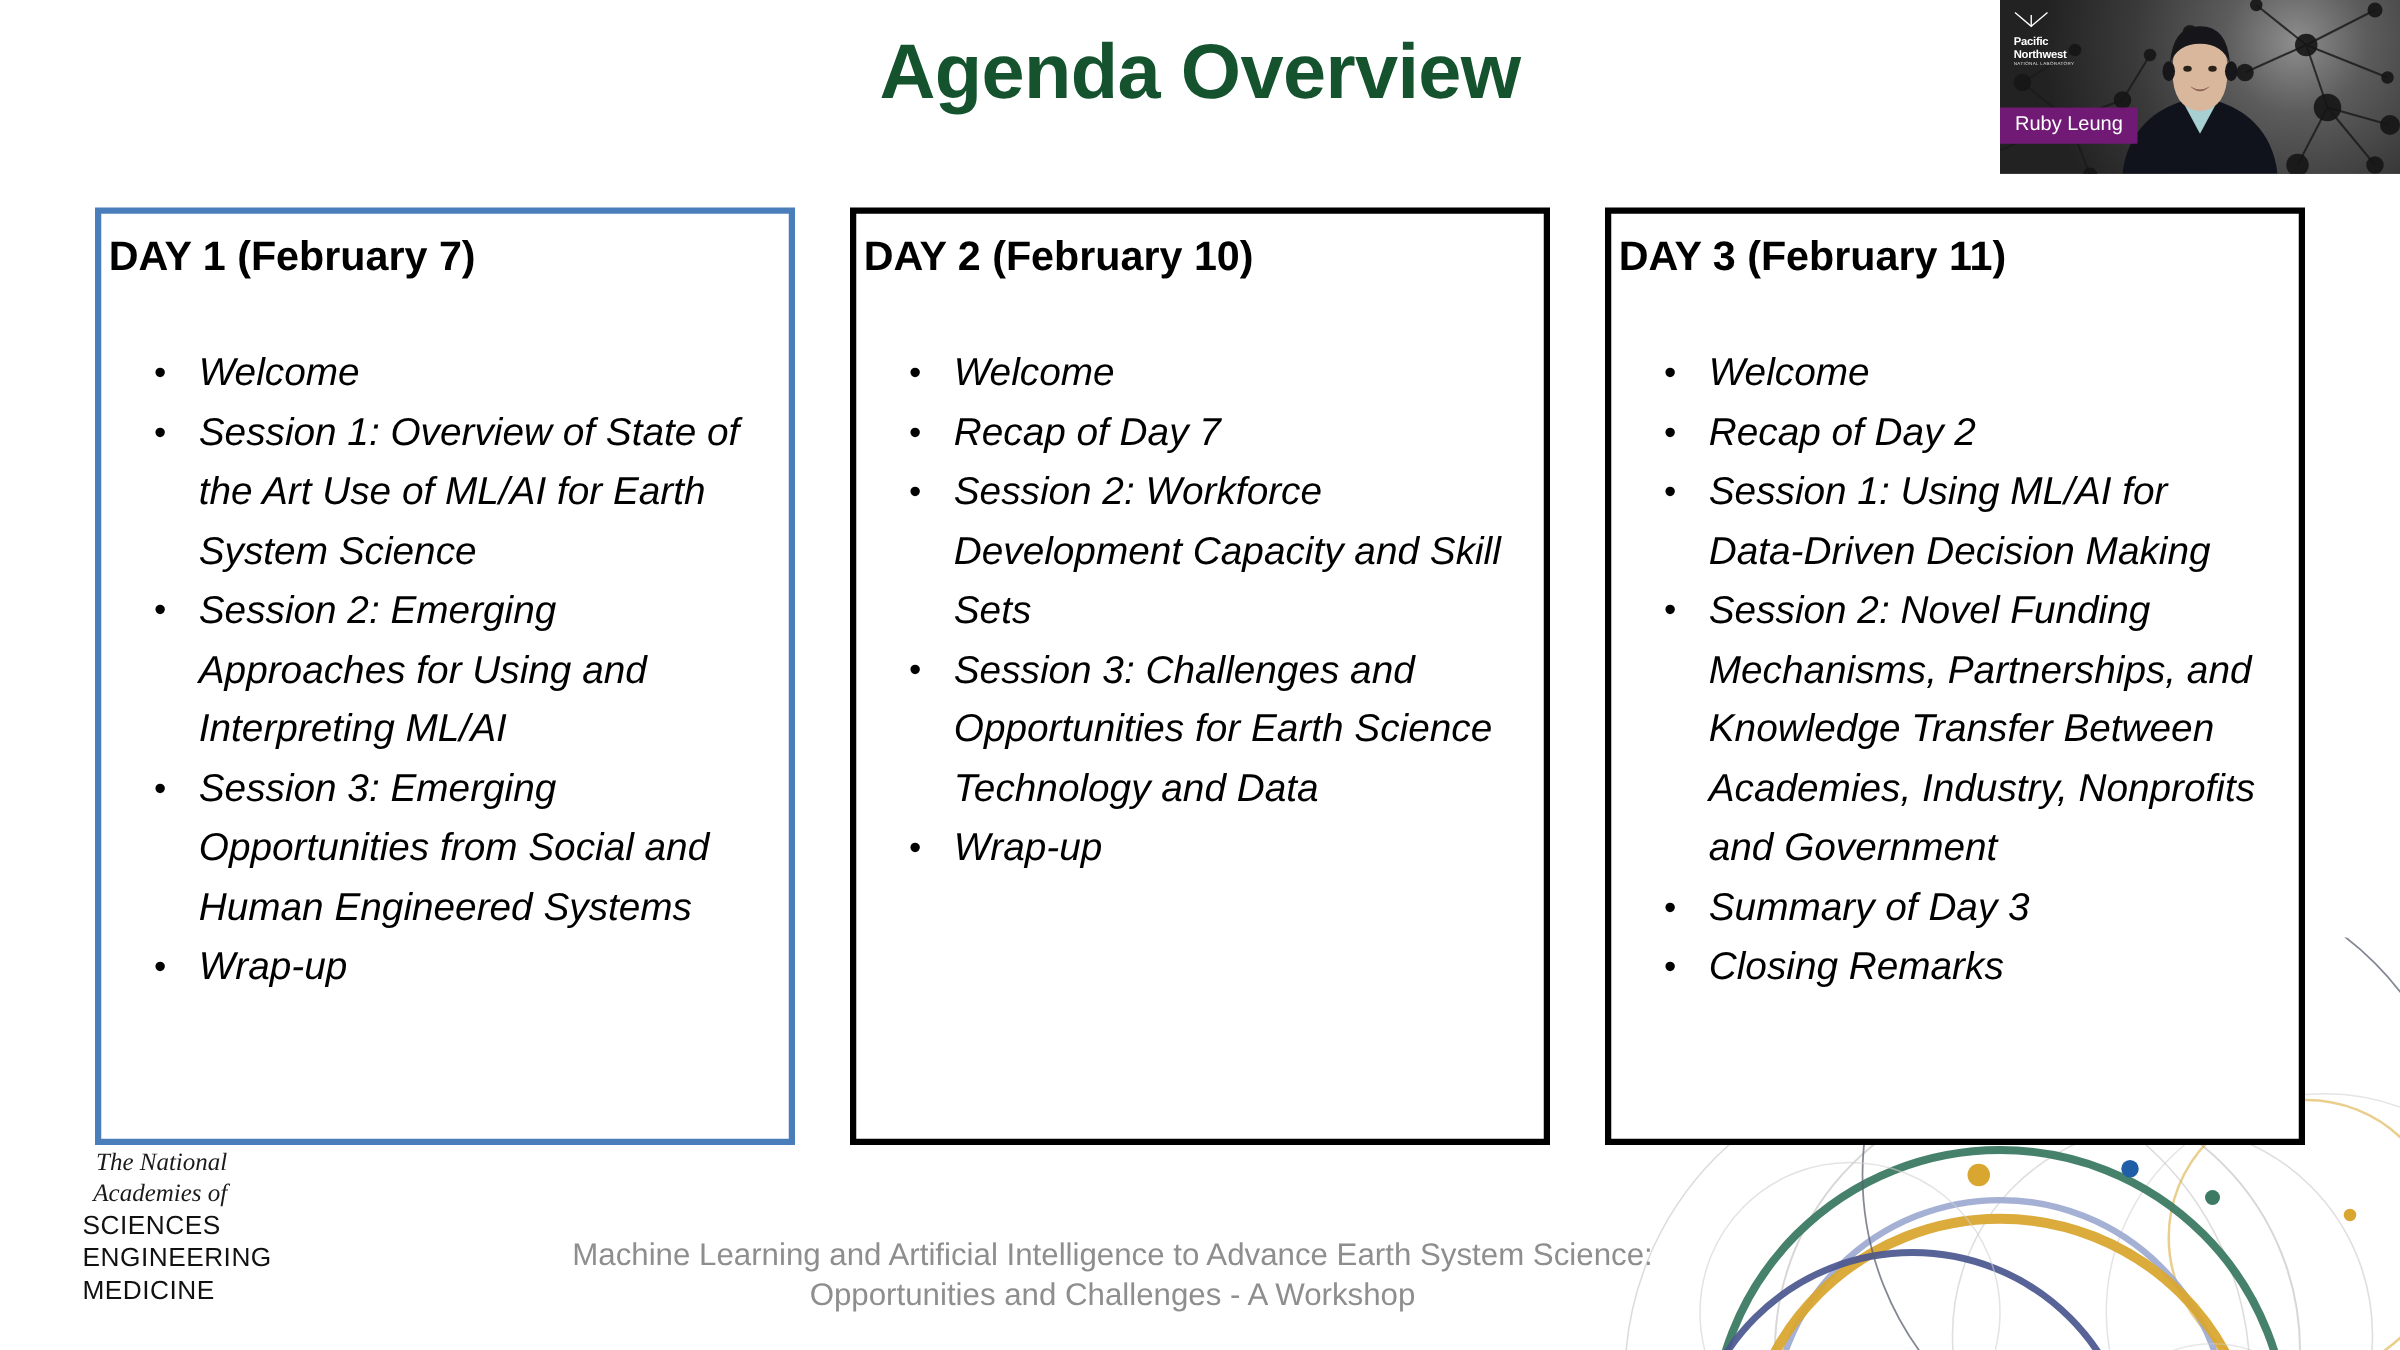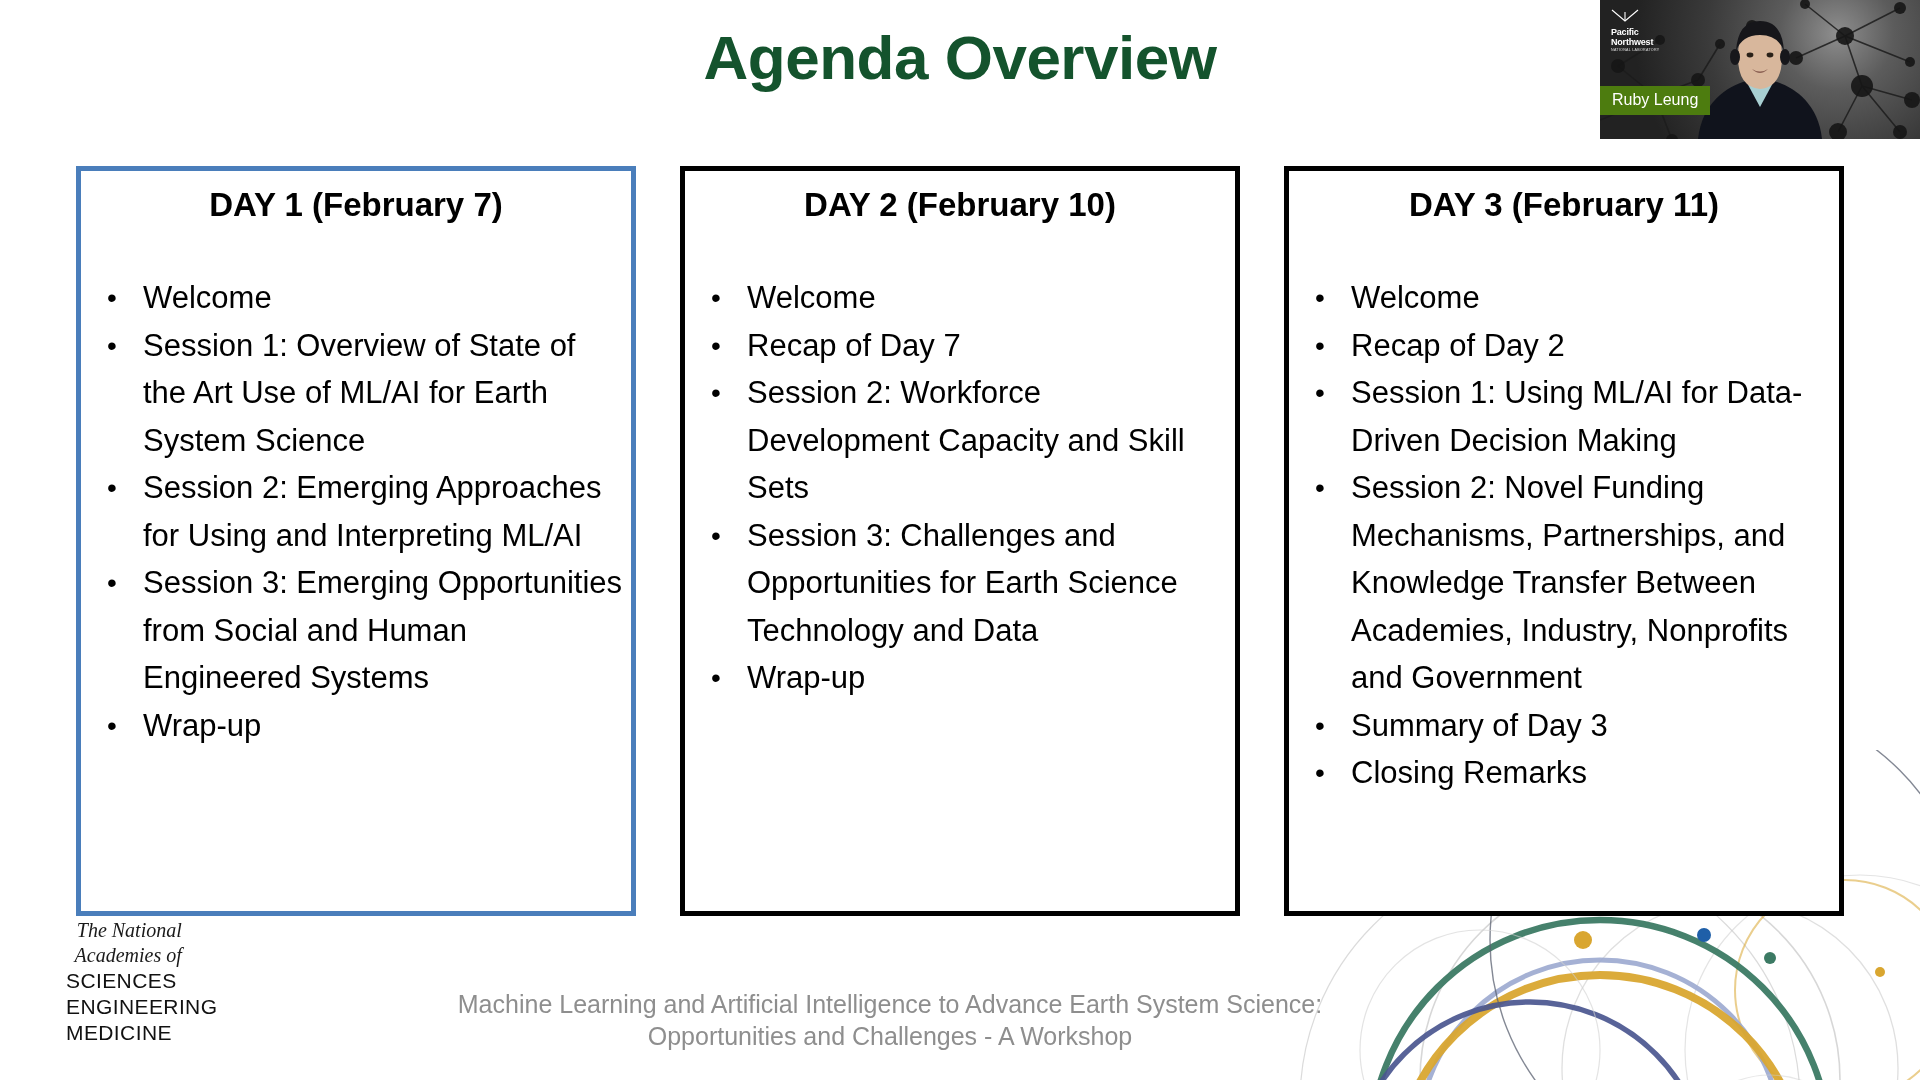--- a/index.html
+++ b/index.html
@@ -59,32 +59,32 @@
     border: 5px solid #000000;
     background: #ffffff;
     padding: 10px 6px 12px 6px;
     display: flex;
     flex-direction: column;
   }
   .day-box.accent {
     border-color: #4A7EBB;
   }
   .day-title {
-    text-align: center;
     font-size: 33px;
     font-weight: bold;
     color: #000000;
     margin: 5px 0 0 0;
     font-family: "Liberation Sans", sans-serif;
   }
   .day-list {
     list-style: none;
-    margin: 0;
+    margin: 16px;
     padding: 0;
     margin-top: 50px;
+    font-style: italic;
   }
   .day-list li {
     position: relative;
     font-size: 31px;
     line-height: 47.5px;
     color: #000000;
     padding-left: 56px;
     margin: 0;
     font-family: "Liberation Sans", sans-serif;
   }
@@ -188,21 +188,21 @@
     font-size: 3.6px;
     line-height: 6px;
     letter-spacing: 0.3px;
     font-family: "Liberation Sans", sans-serif;
     opacity: 0.85;
   }
   #video-name {
     position: absolute;
     left: 0;
     bottom: 24px;
-    background: #4d7c0f;
+    background: #701a75;
     color: #ffffff;
     font-size: 16px;
     line-height: 18px;
     padding: 5px 12px 6px 12px;
     font-family: "Liberation Sans", sans-serif;
     z-index: 4;
   }
 </style>
 </head>
 <body>

